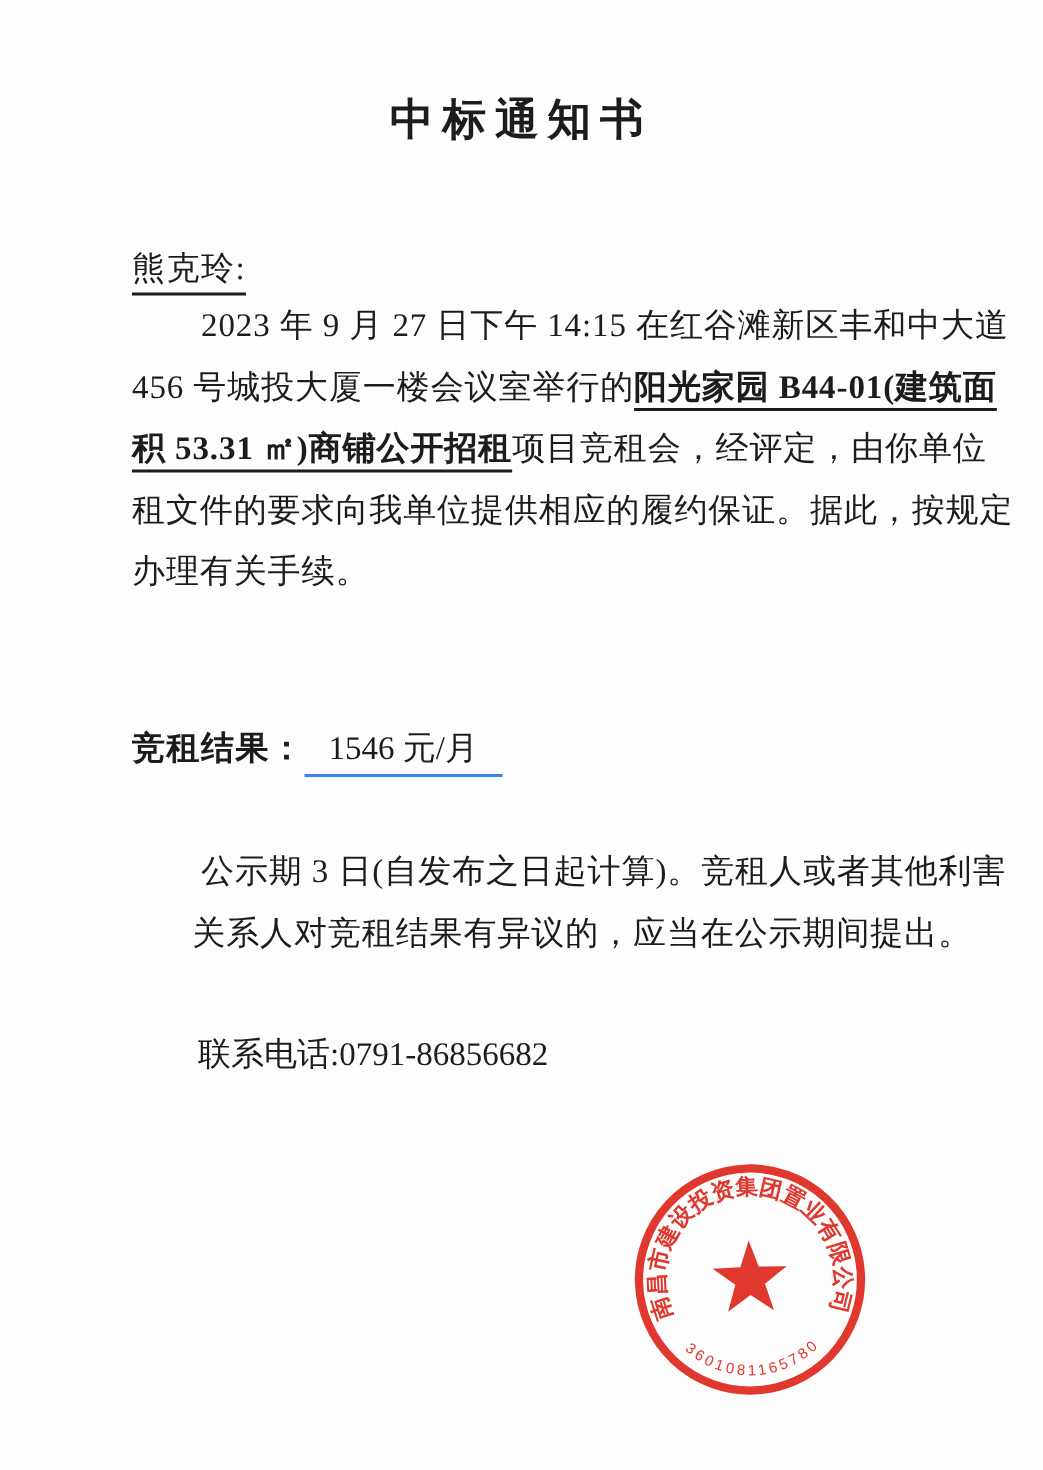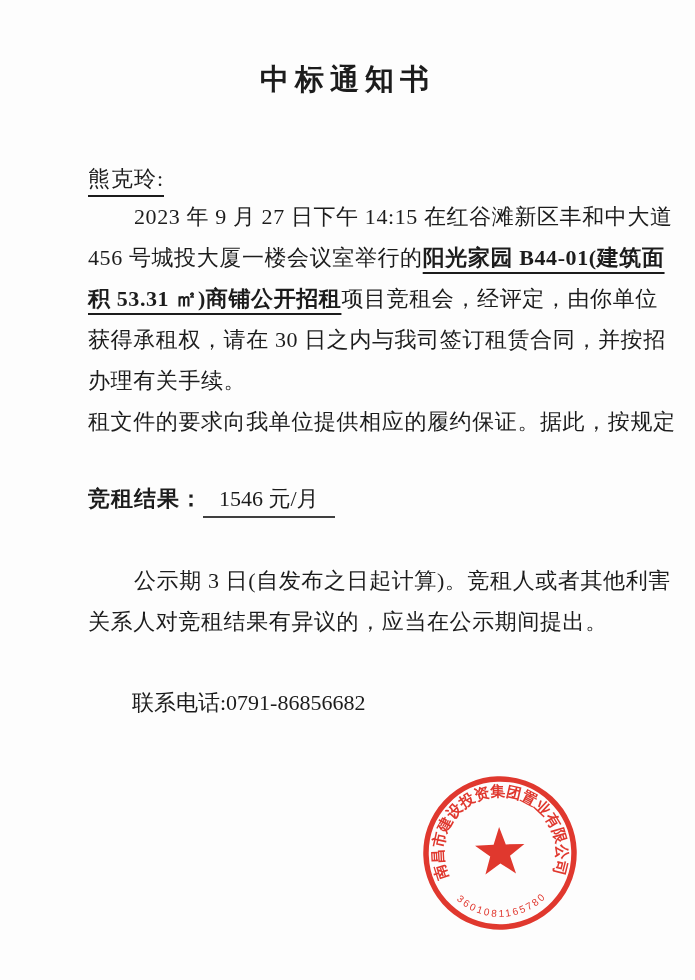--- a/index.html
+++ b/index.html
@@ -26,29 +26,29 @@
   .line {
     height:41px; line-height:41px; white-space:nowrap;
     font-size:22px; letter-spacing:0.6px;
   }
   .indent { padding-left:46px; }
   .emph {
     font-weight:bold; text-decoration:underline;
     text-underline-offset:7px; text-decoration-thickness:1.8px;
   }
   .para1 { top:196px; }
-  .para2 { top:560px; }
+  .para2 { top:560px;text-align:right; }
   .result {
     position:absolute; top:478px; left:88px;
     height:41px; line-height:41px; font-size:22px; white-space:nowrap;
   }
   .result-label { font-weight:bold; letter-spacing:1px; }
   .result-value {
     display:inline-block; line-height:30px;
-    padding:0 16px 2px 16px; border-bottom:2px solid #404040;
+    padding:0 16px 2px 16px; border-bottom:2px solid #3b82f6;
   }
   .supervisor, .phone {
     position:absolute; left:88px; padding-left:44px;
     height:41px; line-height:41px; font-size:22px; white-space:nowrap;
   }
   .supervisor { top:642px; }
   .phone { top:682px; }
   .lessor {
     position:absolute; top:806px; left:232px;
     height:41px; line-height:41px; font-size:21px;
@@ -90,27 +90,24 @@
     <div class="line indent">
       <span>2023 年 9 月 27 日下午 14:15 在红谷滩新区丰和中大道</span>
     </div>
     <div class="line">
       <span>456 号城投大厦一楼会议室举行的</span><span class="emph">阳光家园 B44-01(建筑面</span>
     </div>
     <div class="line">
       <span class="emph">积 53.31 ㎡)商铺公开招租</span><span>项目竞租会，经评定，由你单位</span>
     </div>
     <div class="line">
-      <span>获得承租权，请在 30 日之内与我司签订租赁合同，并按招</span>
+      <span>租文件的要求向我单位提供相应的履约保证。据此，按规定</span>
     </div>
     <div class="line">
       <span>办理有关手续。</span>
-    </div>
-    <div class="line">
-      <span>租文件的要求向我单位提供相应的履约保证。据此，按规定</span>
     </div>
   </div>
 
   <div class="result">
     <span class="result-label">竞租结果：</span><span class="result-value">1546 元/月</span>
   </div>
 
   <div class="para para2">
     <div class="line indent">
       <span>公示期 3 日(自发布之日起计算)。竞租人或者其他利害</span>

